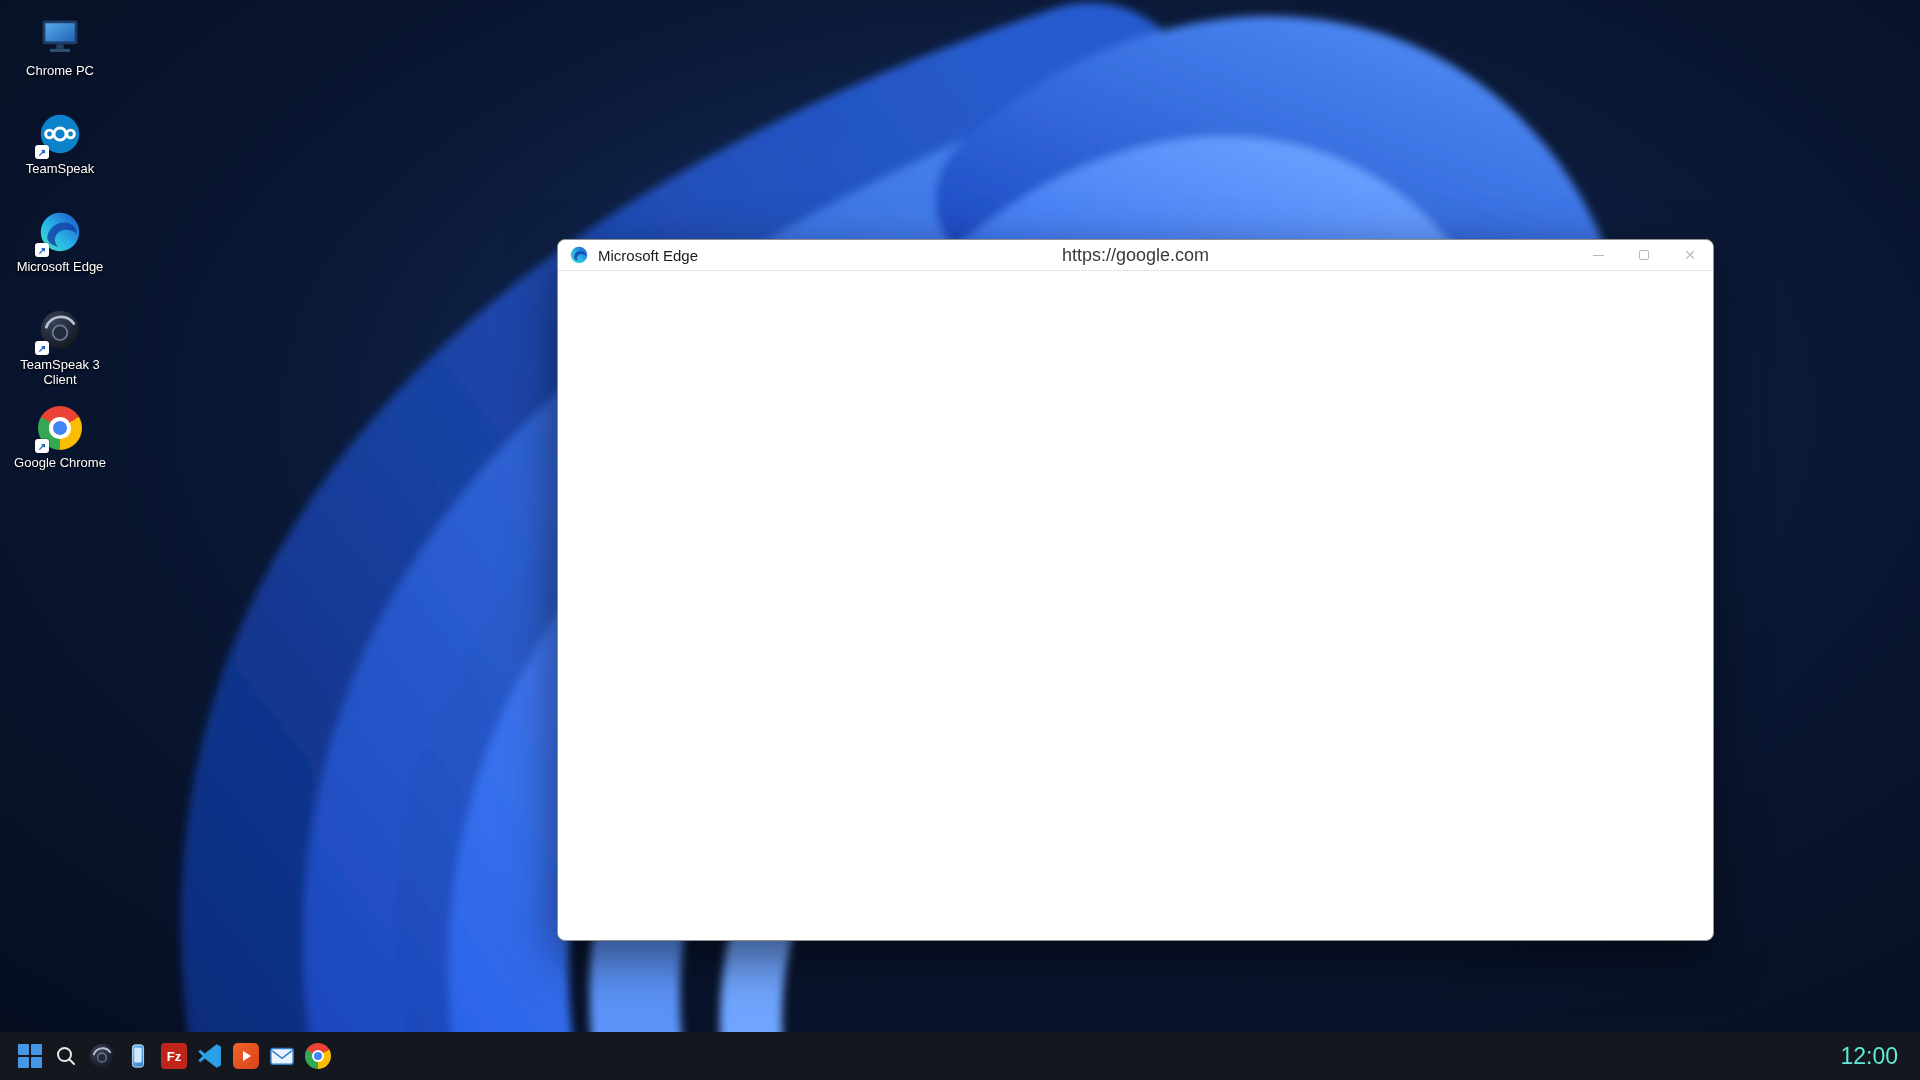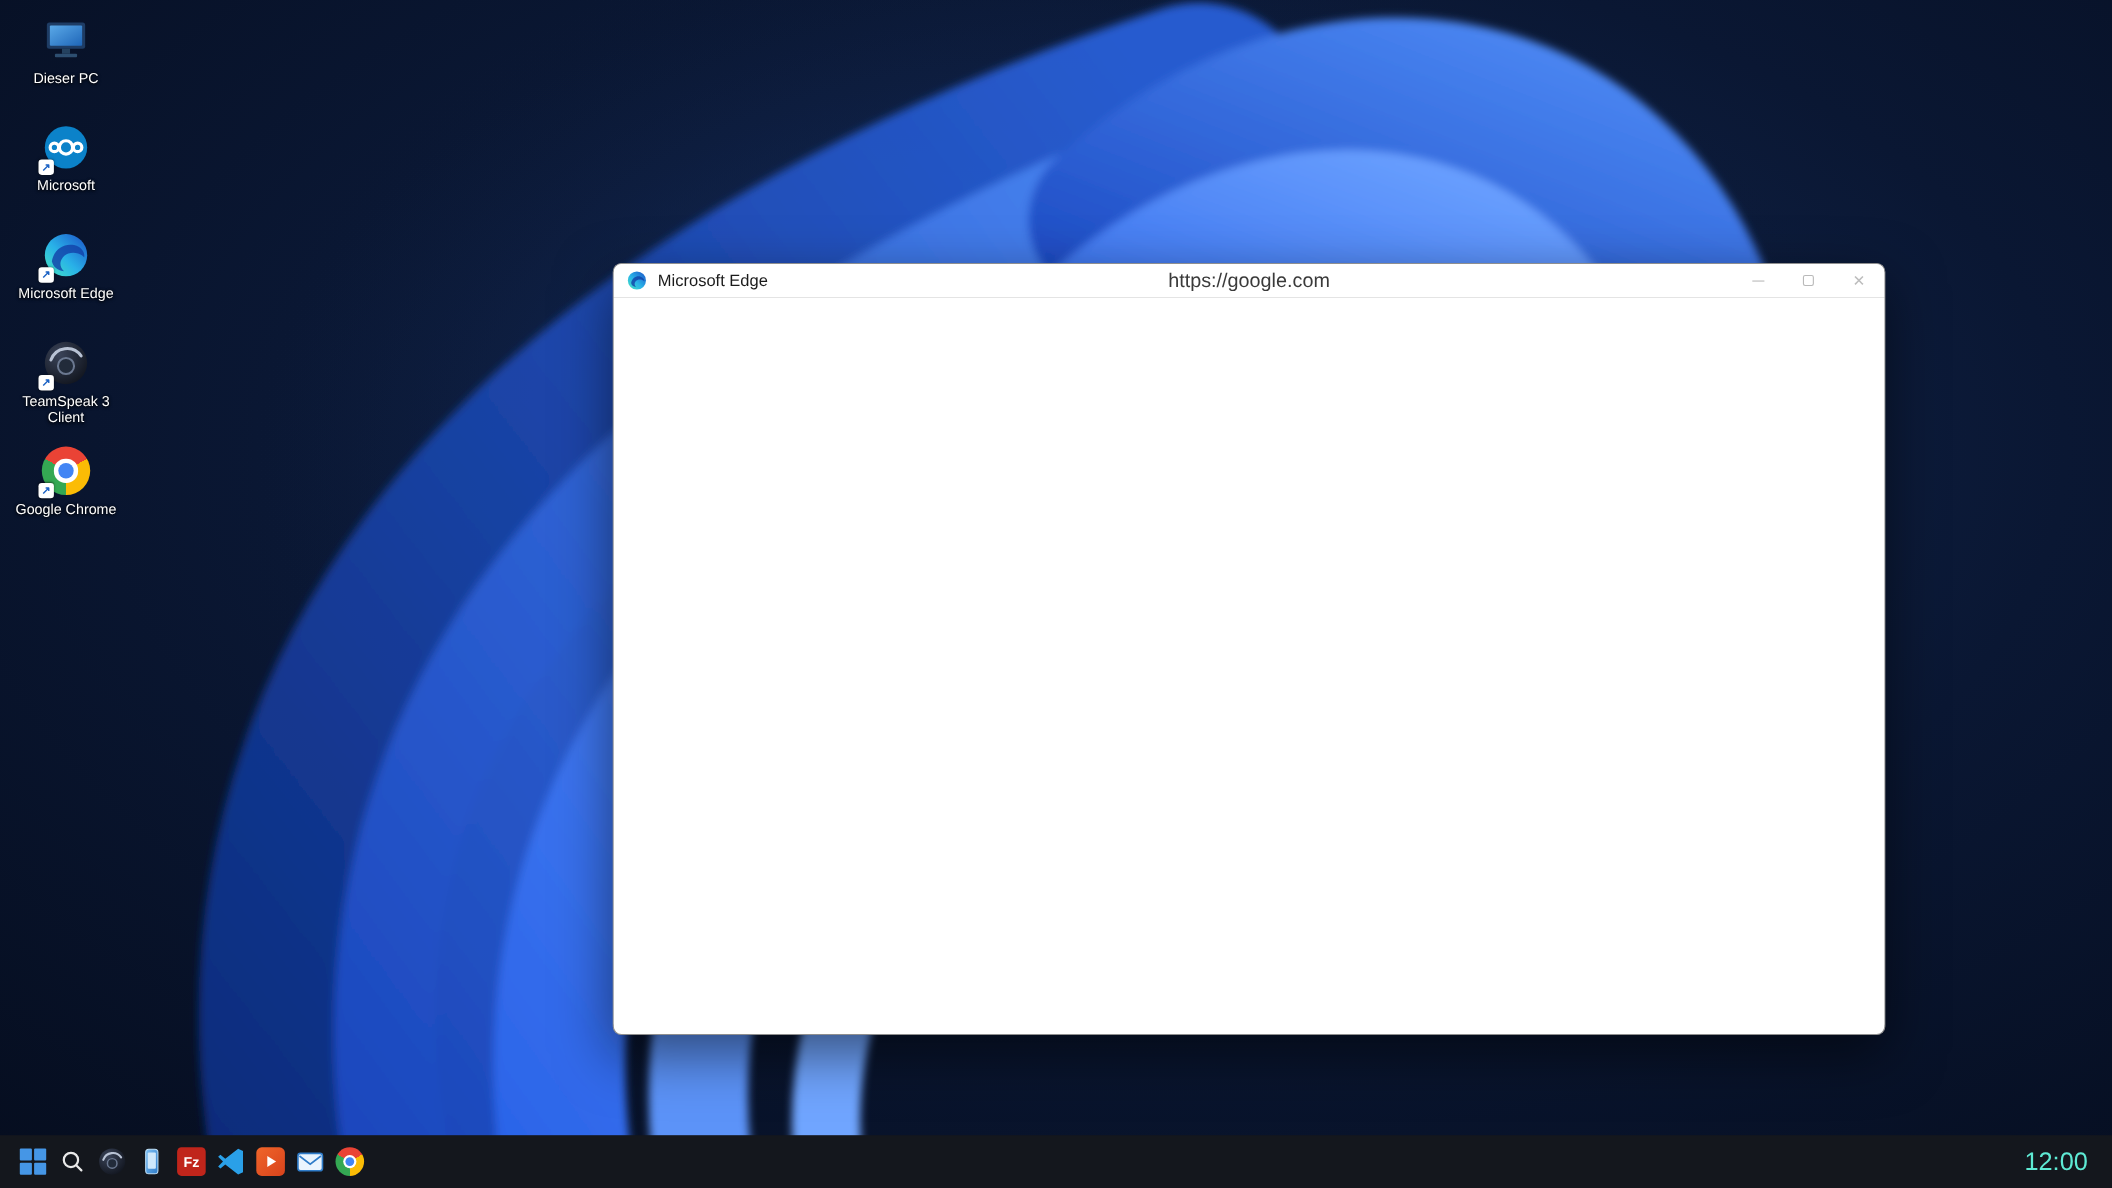--- a/index.html
+++ b/index.html
@@ -122,36 +122,36 @@
 
 <div class="desktop-icon" style="top:14px">
   <div class="glyph">
     <svg viewBox="0 0 48 48">
       <rect x="5" y="7" width="38" height="26" rx="2.5" fill="#1e3c64"></rect>
       <rect x="8" y="10" width="32" height="20" rx="1" fill="url(#pcScreen)"></rect>
       <rect x="20" y="33" width="8" height="5" fill="#24415f"></rect>
       <rect x="13" y="38" width="22" height="3.5" rx="1" fill="#2d4e70"></rect>
     </svg>
   </div>
-  <div class="label">Dieser PC</div>
+  <div class="label">Chrome PC</div>
 </div>
 
 <div class="desktop-icon" style="top:112px">
   <div class="glyph">
     <svg viewBox="0 0 48 48">
       <circle cx="24" cy="24" r="21" fill="#0b82c9"></circle>
       <g stroke="#ffffff" stroke-width="3.2" fill="none">
         <circle cx="12.5" cy="24" r="4.2"></circle>
         <circle cx="24" cy="24" r="6.6"></circle>
         <circle cx="35.5" cy="24" r="4.2"></circle>
       </g>
     </svg>
     <span class="shortcut-badge">↗</span>
   </div>
-  <div class="label">Microsoft</div>
+  <div class="label">TeamSpeak</div>
 </div>
 
 <div class="desktop-icon" style="top:210px">
   <div class="glyph">
     <svg viewBox="0 0 48 48">
       <circle cx="24" cy="24" r="21" fill="url(#edgeGrad)"></circle>
       <path d="M10,30 C12,18 22,12 32,14 C40,16 43,22 42,26 C36,20 26,20 21,26 C17,31 18,36 22,40 C15,39 11,35 10,30 Z" fill="#1240a8" opacity="0.8"></path>
     </svg>
     <span class="shortcut-badge">↗</span>
   </div>

